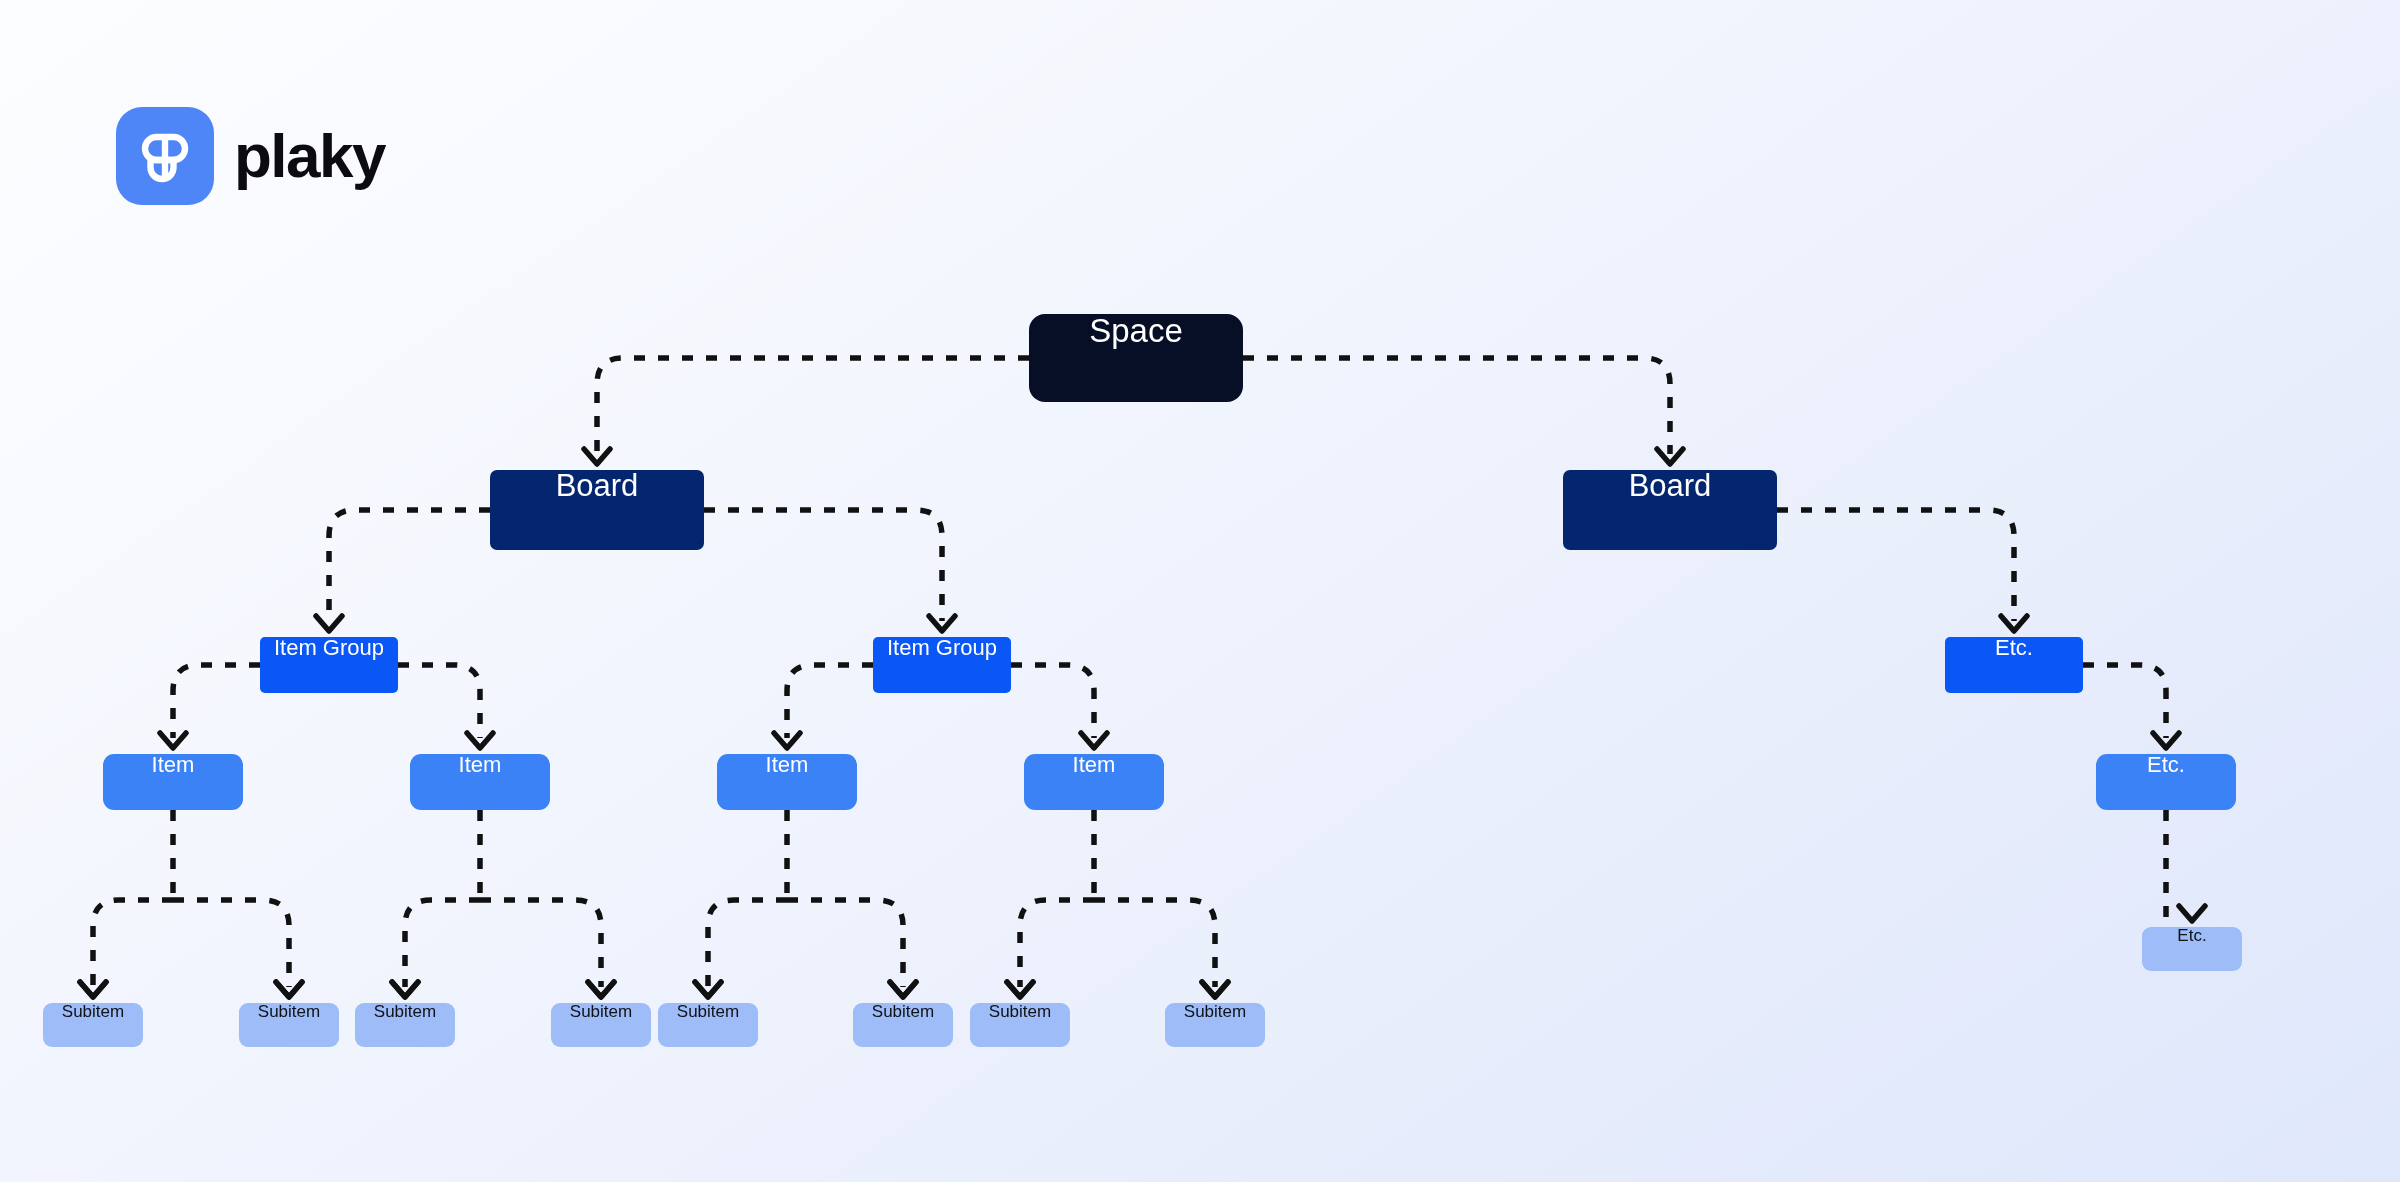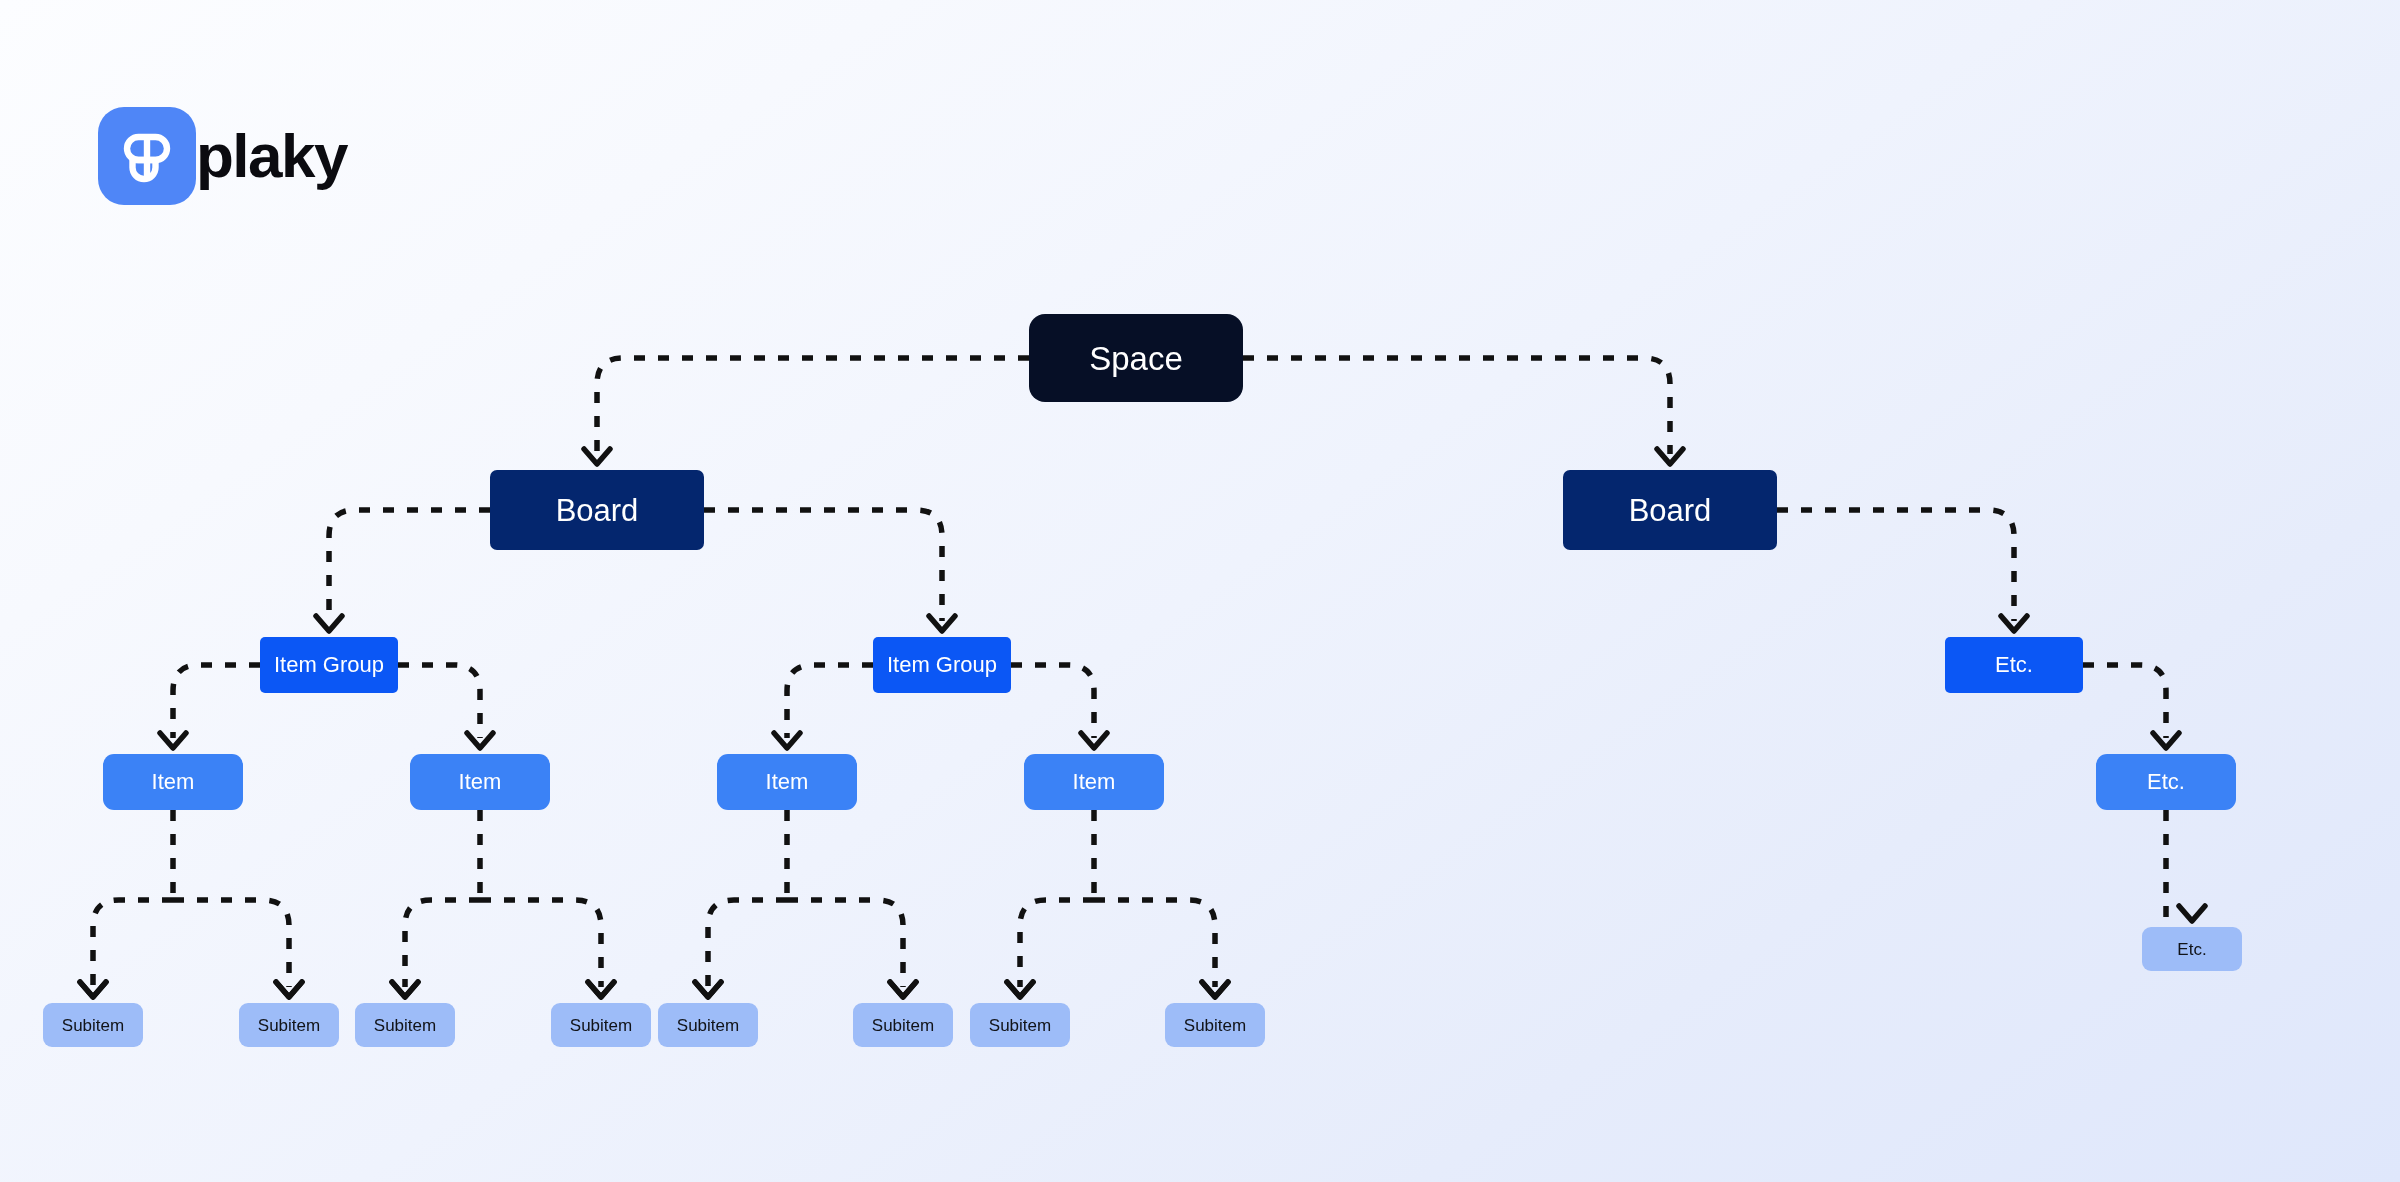--- a/index.html
+++ b/index.html
@@ -8,38 +8,38 @@
     font-family:"Liberation Sans", sans-serif;
     background:linear-gradient(145deg,#FCFDFF 0%,#F7F9FE 22%,#EFF3FD 50%,#E6ECFB 76%,#DFE7FB 100%);
     overflow:hidden; position:relative;
   }
 
   #stage { position:absolute; inset:0; }
 
   
   #header { position:absolute; left:0; top:0; width:2400px; height:240px; }
 
-  #logo-lockup { position:absolute; left:98px; top:107px; display:flex; align-items:center; }
+  #logo-lockup { position:absolute; left:116px; top:107px; display:flex; align-items:center; gap:20px; }
   #logo-mark {
     width:98px; height:98px; border-radius:26px; background:#4F86F7;
     display:flex; align-items:center; justify-content:center;
   }
   #logo-word { font-size:62px; font-weight:700; color:#0B0B10; letter-spacing:-1.5px; line-height:1; }
 
   #page-title {
     position:absolute; left:0; top:108px; width:2400px; text-align:center;
     font-size:66px; font-weight:700; color:#07070C; letter-spacing:-1.2px;
   }
 
   
   #diagram { position:absolute; left:0; top:0; width:2400px; height:1182px; }
   #edges { position:absolute; left:0; top:0; width:2400px; height:1182px; pointer-events:none; }
 
   .node {
-    position:absolute; display:flex; align-items:center; justify-content:center;
+    position:absolute; display:flex; align-items:flex-start; justify-content:center;
     text-align:center; white-space:nowrap; line-height:1;
   }
   .node.space {
     background:#060F26; color:#FFFFFF; border-radius:16px;
     font-size:33px; font-weight:400;
   }
   .node.board {
     background:#04266E; color:#FFFFFF; border-radius:7px;
     font-size:31px; font-weight:400;
   }

